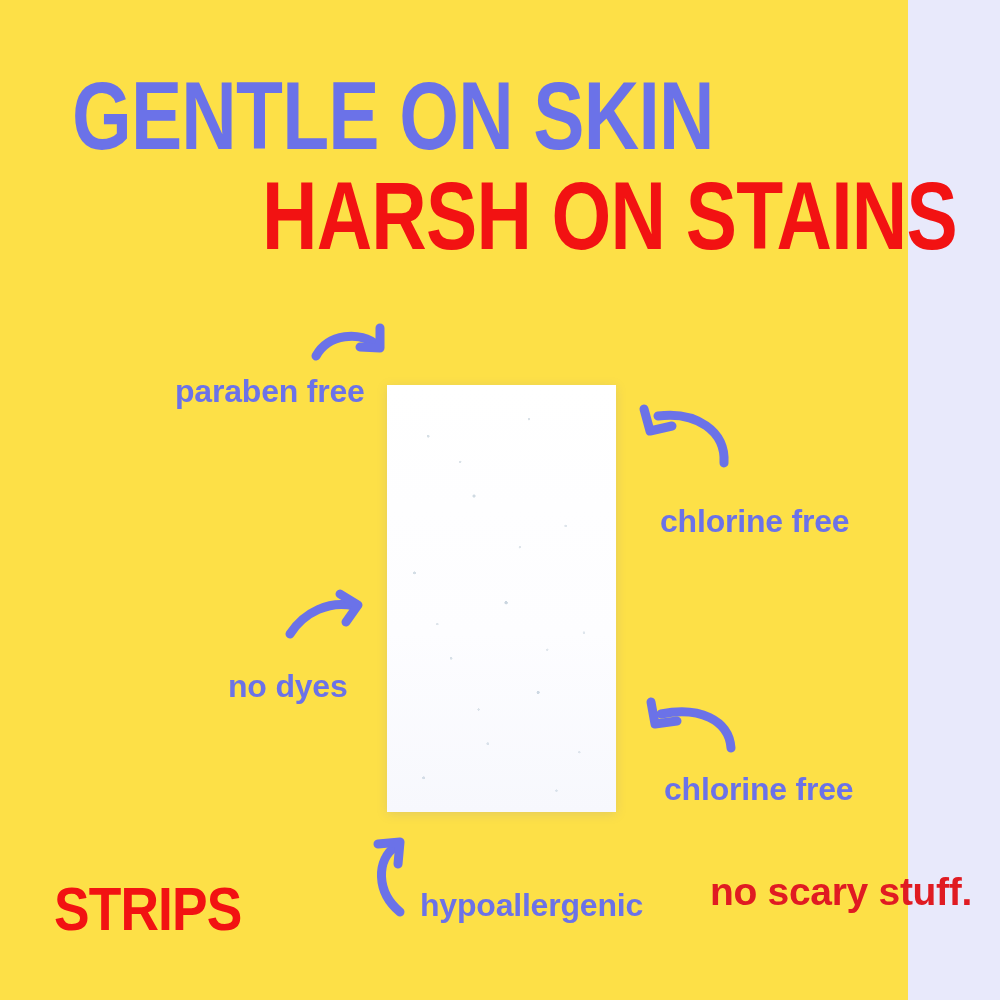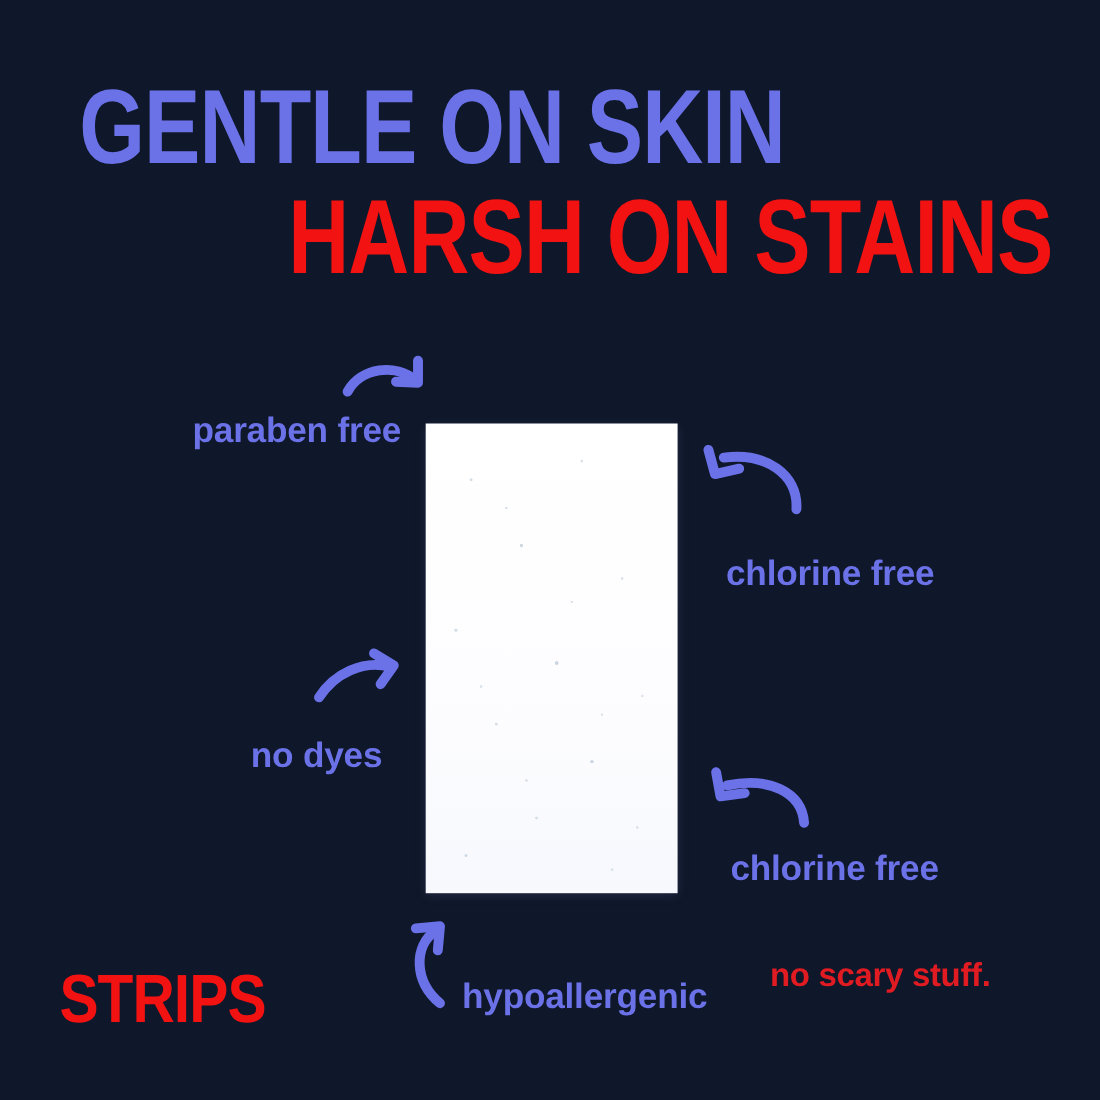--- a/index.html
+++ b/index.html
@@ -8,23 +8,23 @@
   }
   body {
     width: 1000px;
     height: 1000px;
     background: #e8e9fb;
     font-family: "Liberation Sans", sans-serif;
     overflow: hidden;
   }
   #stage {
     position: relative;
-    width: 1000px;
+    width: 908px;
     height: 1000px;
-    background: #0f172a;
+    background: #fde047;
   }
 
   
   .headline {
     position: absolute;
     font-family: "Liberation Sans", sans-serif;
     font-weight: bold;
     white-space: nowrap;
     letter-spacing: -1px;
     line-height: 1;
@@ -59,22 +59,23 @@
     transform: scaleX(0.86);
     transform-origin: left top;
   }
 
   
   #tagline {
     position: absolute;
     left: 700px;
     top: 872px;
     width: 282px;
+    text-align: center;
     color: #e01b22;
-    font-size: 30px;
+    font-size: 39px;
     font-weight: bold;
     line-height: 1.02;
     letter-spacing: -0.3px;
   }
   #tagline .tline { display: block; white-space: nowrap; }
 
   
   #product-sheet {
     position: absolute;
     left: 387px;

